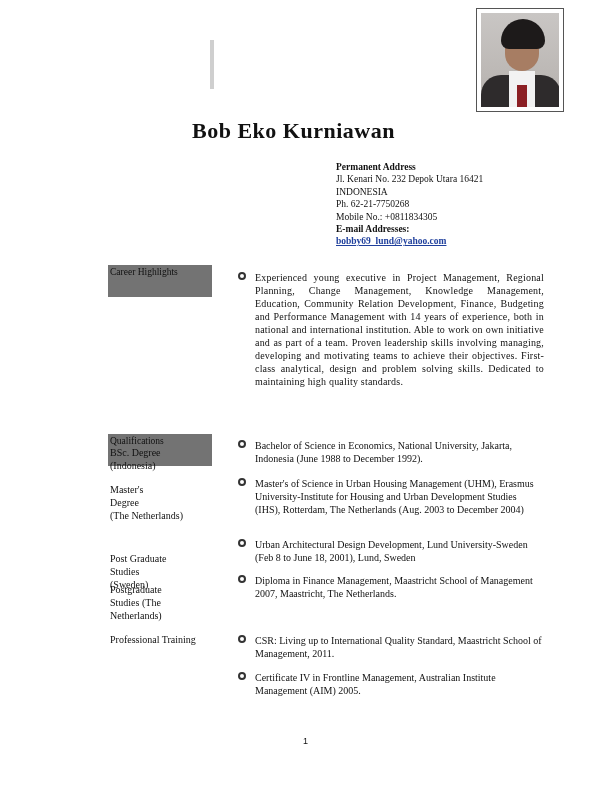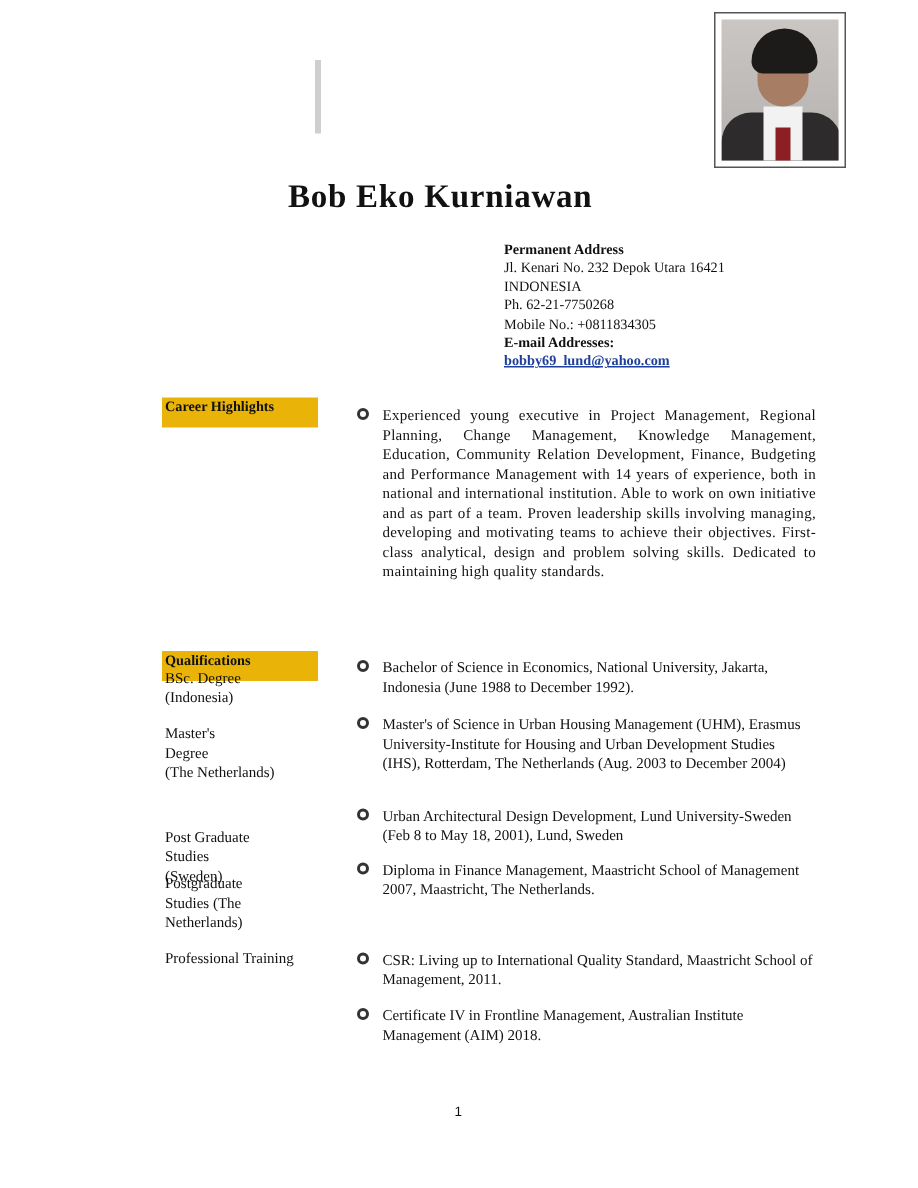--- a/index.html
+++ b/index.html
@@ -12,22 +12,22 @@
            background:linear-gradient(180deg,#c9c6c4 0%,#bdb9b6 60%,#b4b0ad 100%); }
   .photo .hair { position:absolute; left:20px; top:6px; width:44px; height:30px; border-radius:22px 22px 8px 8px; background:#1d1a1a; }
   .photo .face { position:absolute; left:24px; top:14px; width:34px; height:44px; border-radius:16px 16px 18px 18px; background:#a77d63; }
   .photo .suit { position:absolute; left:0; top:62px; width:80px; height:40px; background:#2e2b2c; border-radius:20px 20px 0 0; }
   .photo .shirt { position:absolute; left:28px; top:58px; width:26px; height:40px; background:#f2f2f2; }
   .photo .tie { position:absolute; left:36px; top:72px; width:10px; height:26px; background:#8b1f24; }
   .name { position:absolute; left:192px; top:118px; font-size:22px; font-weight:bold; letter-spacing:0.5px; margin:0; }
   .contact { position:absolute; left:336px; top:161px; font-size:9.5px; line-height:12.4px;font-family:Liberation Serif, serif; }
   .contact .b { font-weight:bold; }
   .contact a { color:#1f3f9c; font-weight:bold; text-decoration:underline; }
-  .section-head { position:absolute; left:108px; width:104px; height:20px; background:#eab308;
-                  font-size:9.5px; font-weight:bold; line-height:14px; padding-left:2px; box-sizing:border-box; }
+  .section-head { position:absolute; left:108px; width:104px; height:32px; background:#737373;
+                  font-size:9.5px; font-weight:normal; line-height:14px; padding-left:2px; box-sizing:border-box; }
   .left-label { position:absolute; left:110px; font-size:10px; line-height:13px; width:110px; }
   .item { position:absolute; left:238px; width:306px; font-size:10px; line-height:13px; }
   .item .bul { position:absolute; left:0; top:1px; width:8px; height:8px; border:2px solid #333;
                border-radius:50%; box-sizing:border-box; }
   .item .txt { display:block; margin-left:17px; }
   .item.justify .txt { text-align:justify; letter-spacing:0.2px; }
   .page-num { position:absolute; left:303px; top:736px; font-size:9px; font-family:"Liberation Sans", sans-serif; }
 </style>
 </head>
 <body>
@@ -79,30 +79,30 @@
 <div class="item" style="top:439px;">
   <span class="bul"></span>
   <span class="txt">Bachelor of Science in Economics, National University, Jakarta, Indonesia (June 1988 to December 1992).</span>
 </div>
 <div class="item" style="top:477px;">
   <span class="bul"></span>
   <span class="txt">Master's of Science in Urban Housing Management (UHM), Erasmus University-Institute for Housing and Urban Development Studies (IHS), Rotterdam, The Netherlands (Aug. 2003 to December 2004)</span>
 </div>
 <div class="item" style="top:538px;">
   <span class="bul"></span>
-  <span class="txt">Urban Architectural Design Development, Lund University-Sweden (Feb 8 to May 18, 2001), Lund, Sweden</span>
+  <span class="txt">Urban Architectural Design Development, Lund University-Sweden (Feb 8 to June 18, 2001), Lund, Sweden</span>
 </div>
 <div class="item" style="top:574px;">
   <span class="bul"></span>
   <span class="txt">Diploma in Finance Management, Maastricht School of Management 2007, Maastricht, The Netherlands.</span>
 </div>
 
 <div class="left-label" style="top:633px;">Professional Training</div>
 <div class="item" style="top:634px;">
   <span class="bul"></span>
   <span class="txt">CSR: Living up to International Quality Standard, Maastricht School of Management, 2011.</span>
 </div>
 <div class="item" style="top:671px;">
   <span class="bul"></span>
-  <span class="txt">Certificate IV in Frontline Management, Australian Institute Management (AIM) 2018.</span>
+  <span class="txt">Certificate IV in Frontline Management, Australian Institute Management (AIM) 2005.</span>
 </div>
 
 <div class="page-num">1</div>
 
 </body></html>

